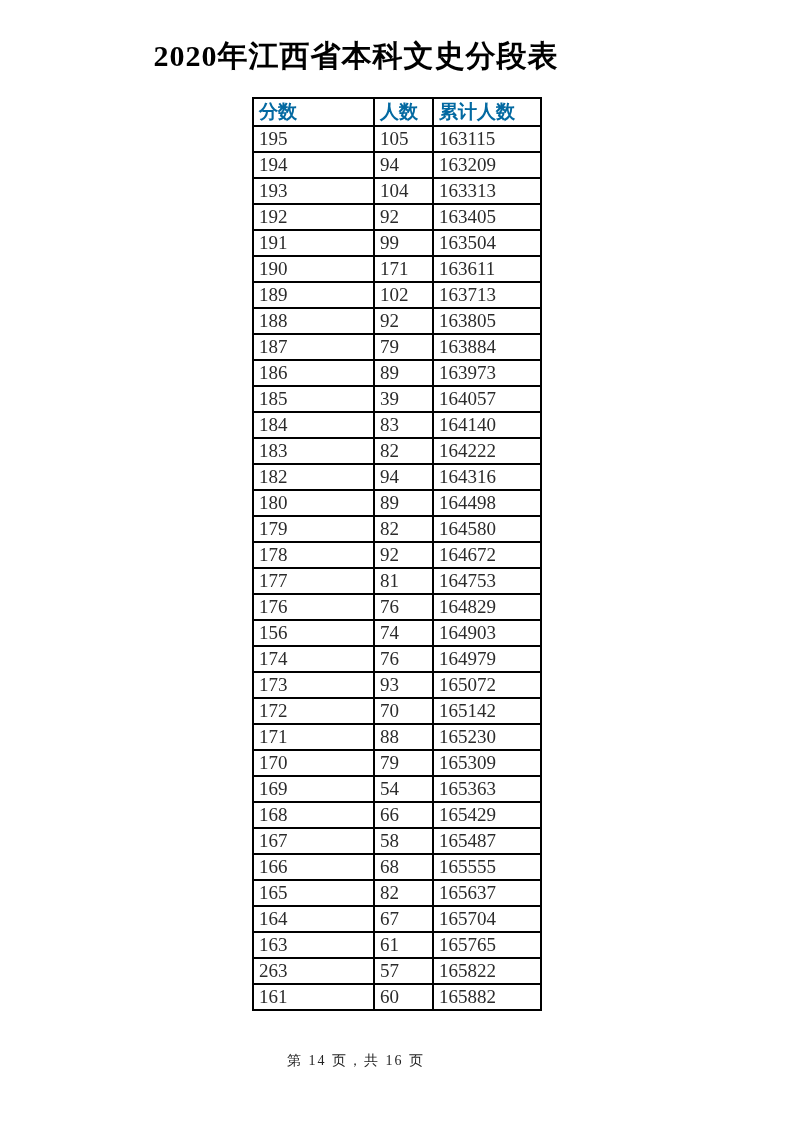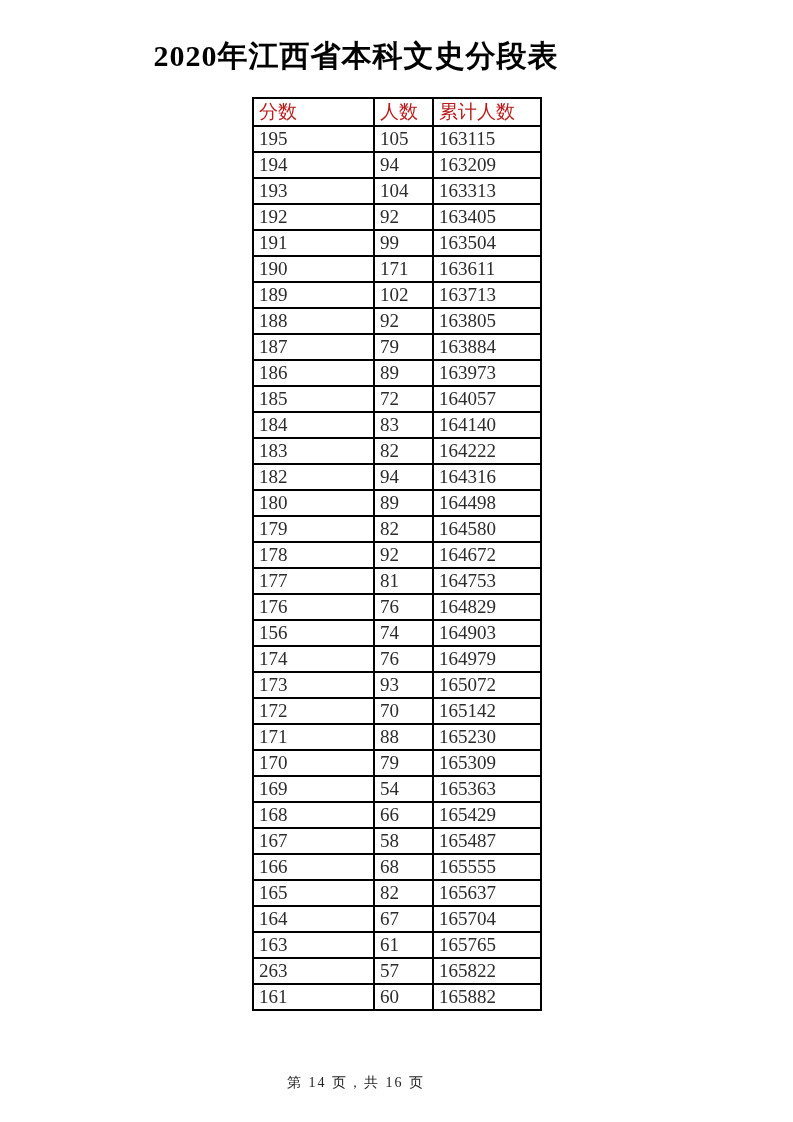--- a/index.html
+++ b/index.html
@@ -40,31 +40,31 @@
     border: 2px solid #000000;
     font-size: 19px;
     text-align: left;
     padding: 0 0 0 5px;
     white-space: nowrap;
     overflow: hidden;
     vertical-align: middle;
   }
   table.score-table th {
     height: 28px;
-    font-weight: normal;
-    color: #b91c1c;
+    font-weight: bold;
+    color: #0369a1;
   }
   table.score-table td {
     height: 26px;
     font-weight: normal;
     color: #2b2b2b;
   }
   .page-footer {
     position: absolute;
-    top: 1074px; left: 0; right: 0;
+    top: 1052px; left: 0; right: 0;
     text-align: center;
     font-size: 14px;
     color: #222222;
     letter-spacing: 2px;
   }
 </style>
 </head>
 <body>
 
 <div class="page">
@@ -130,21 +130,21 @@
           <td>79</td>
           <td>163884</td>
         </tr>
         <tr>
           <td>186</td>
           <td>89</td>
           <td>163973</td>
         </tr>
         <tr>
           <td>185</td>
-          <td>72</td>
+          <td>39</td>
           <td>164057</td>
         </tr>
         <tr>
           <td>184</td>
           <td>83</td>
           <td>164140</td>
         </tr>
         <tr>
           <td>183</td>
           <td>82</td>

